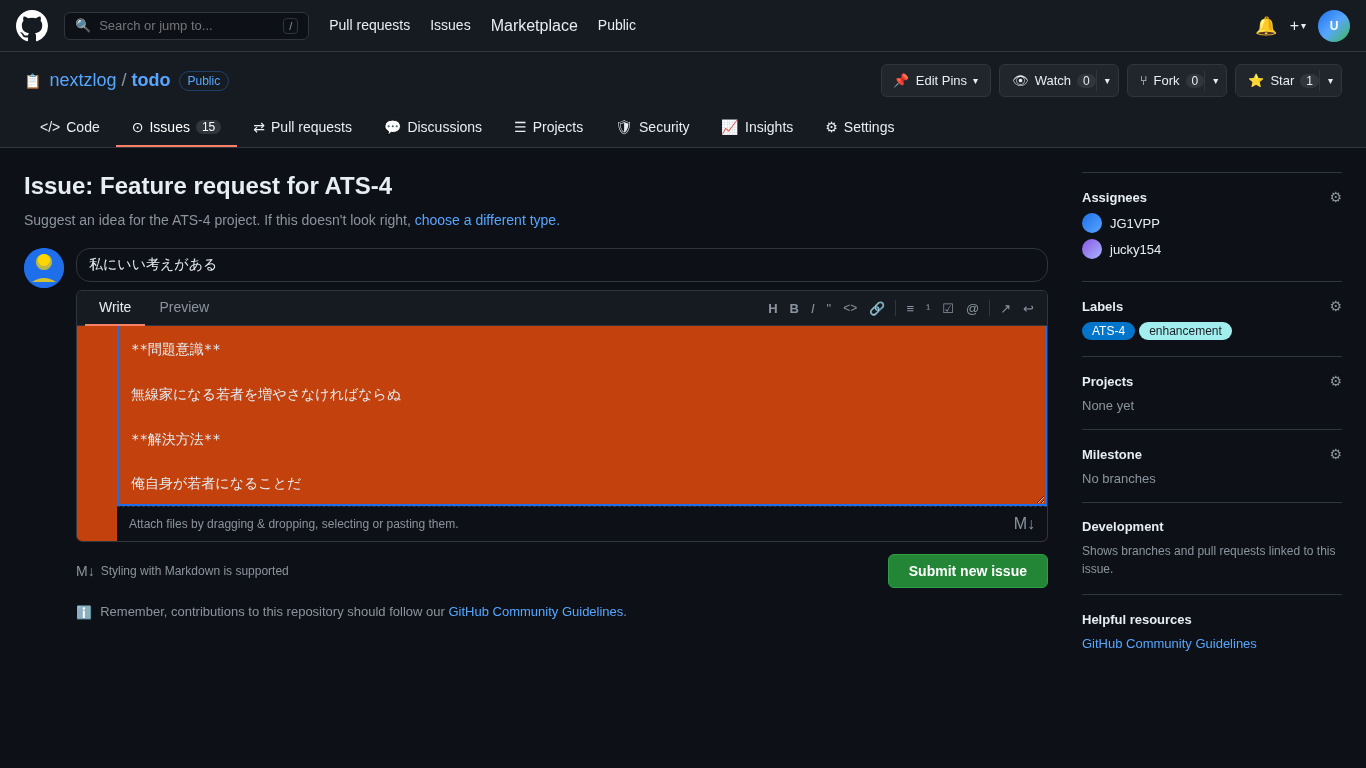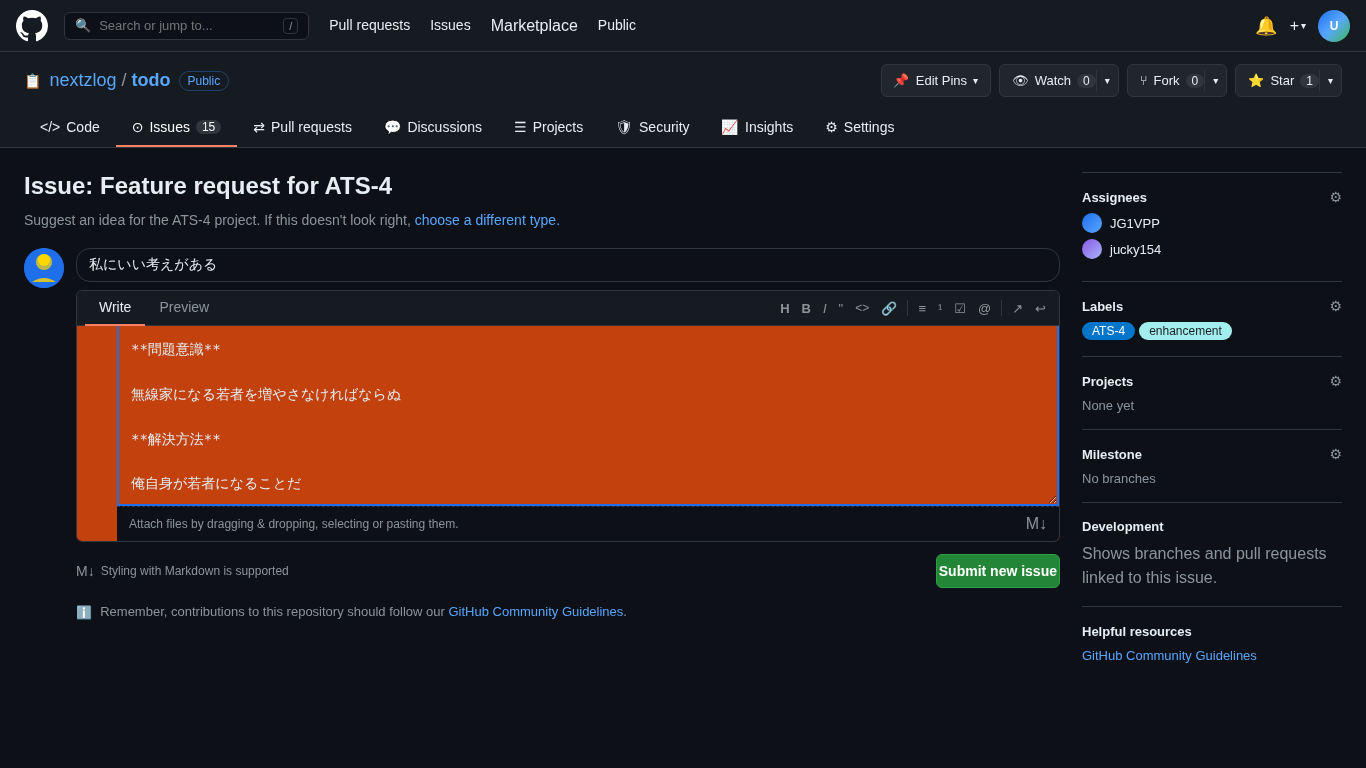--- a/index.html
+++ b/index.html
@@ -187,36 +187,36 @@
             </div>
           </div>
         </div>
 
         
         <div style="display:flex;justify-content:space-between;align-items:center;margin-top:12px;">
           <div style="display:flex;align-items:center;gap:6px;color:#8b949e;font-size:12px;">
             <span style="font-size:14px;">M↓</span>
             <span>Styling with Markdown is supported</span>
           </div>
-          <button style="background:#238636;color:#fff;border:1px solid #2ea043;border-radius:6px;padding:8px 2px;font-size:14px;font-weight:600;cursor:pointer;">Submit new issue</button>
+          <button style="background:#238636;color:#fff;border:1px solid #2ea043;border-radius:6px;padding:8px 20px;font-size:14px;font-weight:600;cursor:pointer;">Submit new issue</button>
         </div>
 
         
         <div style="margin-top:16px;font-size:13px;color:#8b949e;display:flex;align-items:flex-start;gap:8px;">
           <span style="margin-top:1px;">ℹ️</span>
           <span>
             <span>Remember, contributions to this repository should follow our</span>
             <a href="#" style="color:#58a6ff;text-decoration:none;">GitHub Community Guidelines</a>.
           </span>
         </div>
       </div>
     </div>
   </div>
 
-  <div style="width:260px;flex-shrink:0;margin-left:12px;">
+  <div style="width:260px;flex-shrink:0;margin-left:24px;">
 
     <div style="border-top:1px solid #30363d;padding:16px 0;">
       <div style="display:flex;justify-content:space-between;align-items:center;margin-bottom:8px;">
         <span style="font-size:13px;font-weight:600;color:#e6edf3;">Assignees</span>
         <button style="background:none;border:none;color:#8b949e;cursor:pointer;font-size:14px;">⚙</button>
       </div>
       <div style="display:flex;align-items:center;gap:8px;margin-bottom:6px;">
         <div style="width:20px;height:20px;border-radius:50%;background:linear-gradient(135deg,#1f6feb,#58a6ff);flex-shrink:0;"></div>
         <span style="font-size:13px;color:#e6edf3;">JG1VPP</span>
       </div>
@@ -250,21 +250,21 @@
         <span style="font-size:13px;font-weight:600;color:#e6edf3;">Milestone</span>
         <button style="background:none;border:none;color:#8b949e;cursor:pointer;font-size:14px;">⚙</button>
       </div>
       <span style="color:#8b949e;font-size:13px;">No branches</span>
     </div>
 
     <div style="border-top:1px solid #30363d;padding:16px 0;">
       <div style="display:flex;justify-content:space-between;align-items:center;margin-bottom:8px;">
         <span style="font-size:13px;font-weight:600;color:#e6edf3;">Development</span>
       </div>
-      <p style="color:#8b949e;font-size:16px;line-height:1.5;">Shows branches and pull requests linked to this issue.</p>
+      <p style="color:#8b949e;font-size:12px;line-height:1.5;">Shows branches and pull requests linked to this issue.</p>
     </div>
 
     <div style="border-top:1px solid #30363d;padding:16px 0;">
       <div style="margin-bottom:8px;">
         <span style="font-size:13px;font-weight:600;color:#e6edf3;">Helpful resources</span>
       </div>
       <a href="#" style="color:#58a6ff;text-decoration:none;font-size:13px;">GitHub Community Guidelines</a>
     </div>
   </div>
 </div>

